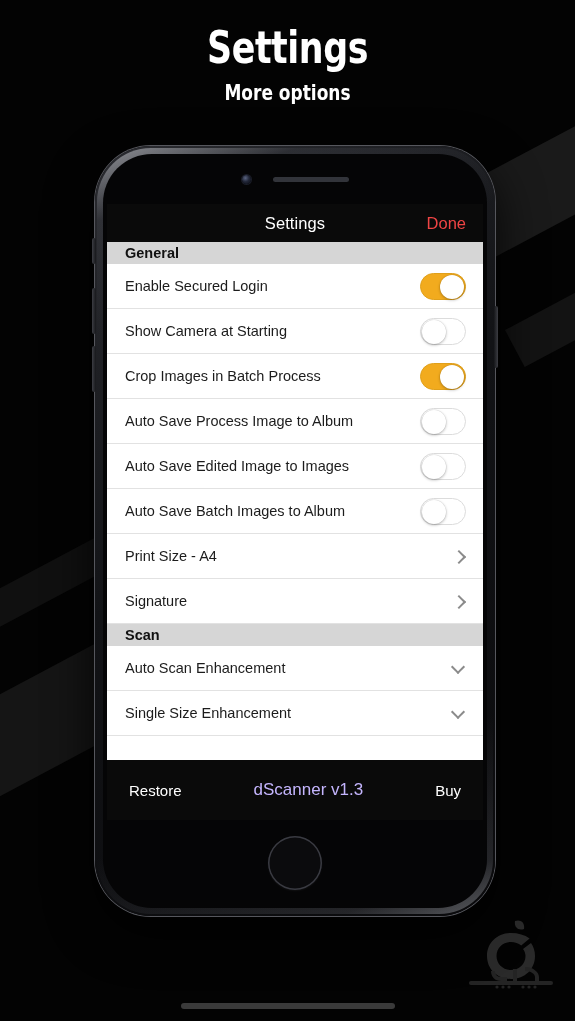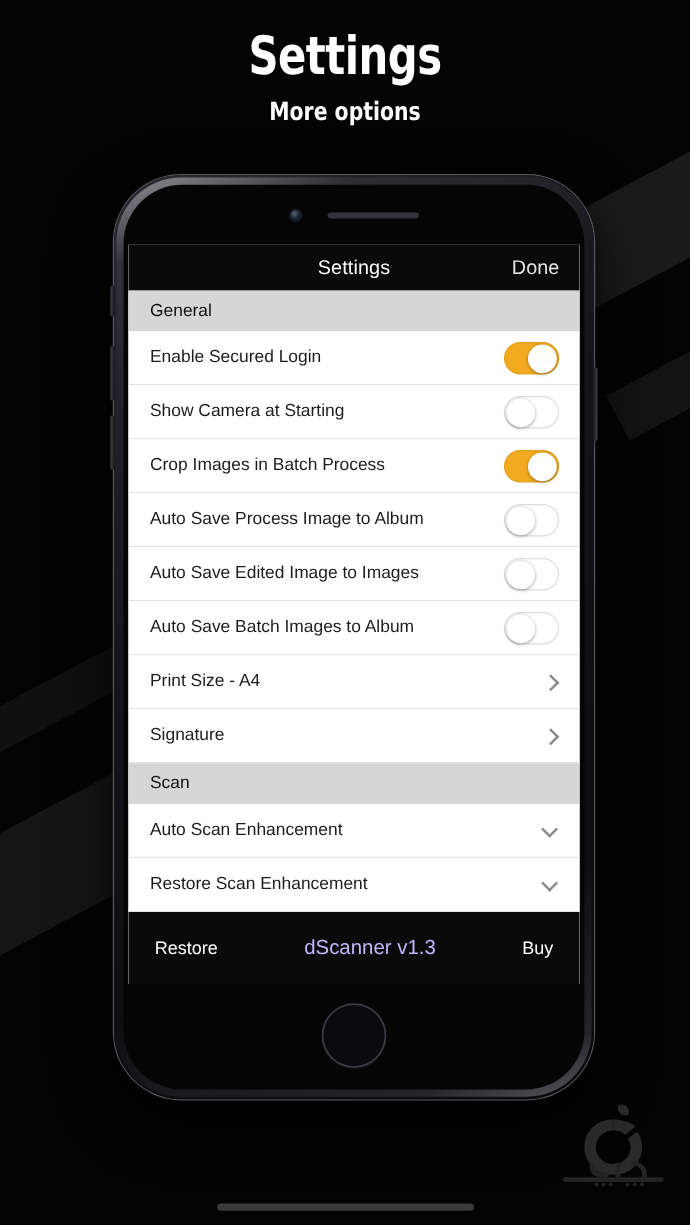--- a/index.html
+++ b/index.html
@@ -100,37 +100,37 @@
     background:#0a0a0a;
     position:relative;
     display:flex; align-items:center;
   }
   #nav-title {
     position:absolute; left:0; right:0; text-align:center;
     color:#fff; font-size:16.5px; letter-spacing:.1px;
   }
   #nav-done {
     position:absolute; right:17px;
-    color:#e5e5e5; font-size:16.5px;
+    color:#ef4444; font-size:16.5px;
   }
 
   
   #list {
     flex:1 1 auto;
     background:#fff;
     overflow:hidden;
   }
 
   .section-header {
     background:#d6d6d6;
-    height:34px;
+    height:22px;
     display:flex; align-items:center;
     padding:0 18px;
     font-size:14.5px;
-    font-weight:normal;
+    font-weight:bold;
     color:#111;
   }
 
   .row {
     height:45px;
     display:flex; align-items:center;
     padding:0 17px 0 18px;
     background:#fff;
     border-bottom:1px solid #e2e2e2;
     gap:40px;
@@ -333,21 +333,21 @@
             <div class="row">
               <div class="row-label">Signature</div>
               <div class="chev right"></div>
             </div>
             <div class="section-header">Scan</div>
             <div class="row">
               <div class="row-label">Auto Scan Enhancement</div>
               <div class="chev down"></div>
             </div>
             <div class="row">
-              <div class="row-label">Restore Scan Enhancement</div>
+              <div class="row-label">Single Size Enhancement</div>
               <div class="chev down"></div>
             </div>
           </div>
 
         <div id="toolbar">
           <div id="tb-restore">Restore</div>
           <div id="tb-version">dScanner v1.3</div>
           <div id="tb-buy">Buy</div>
         </div>
 

